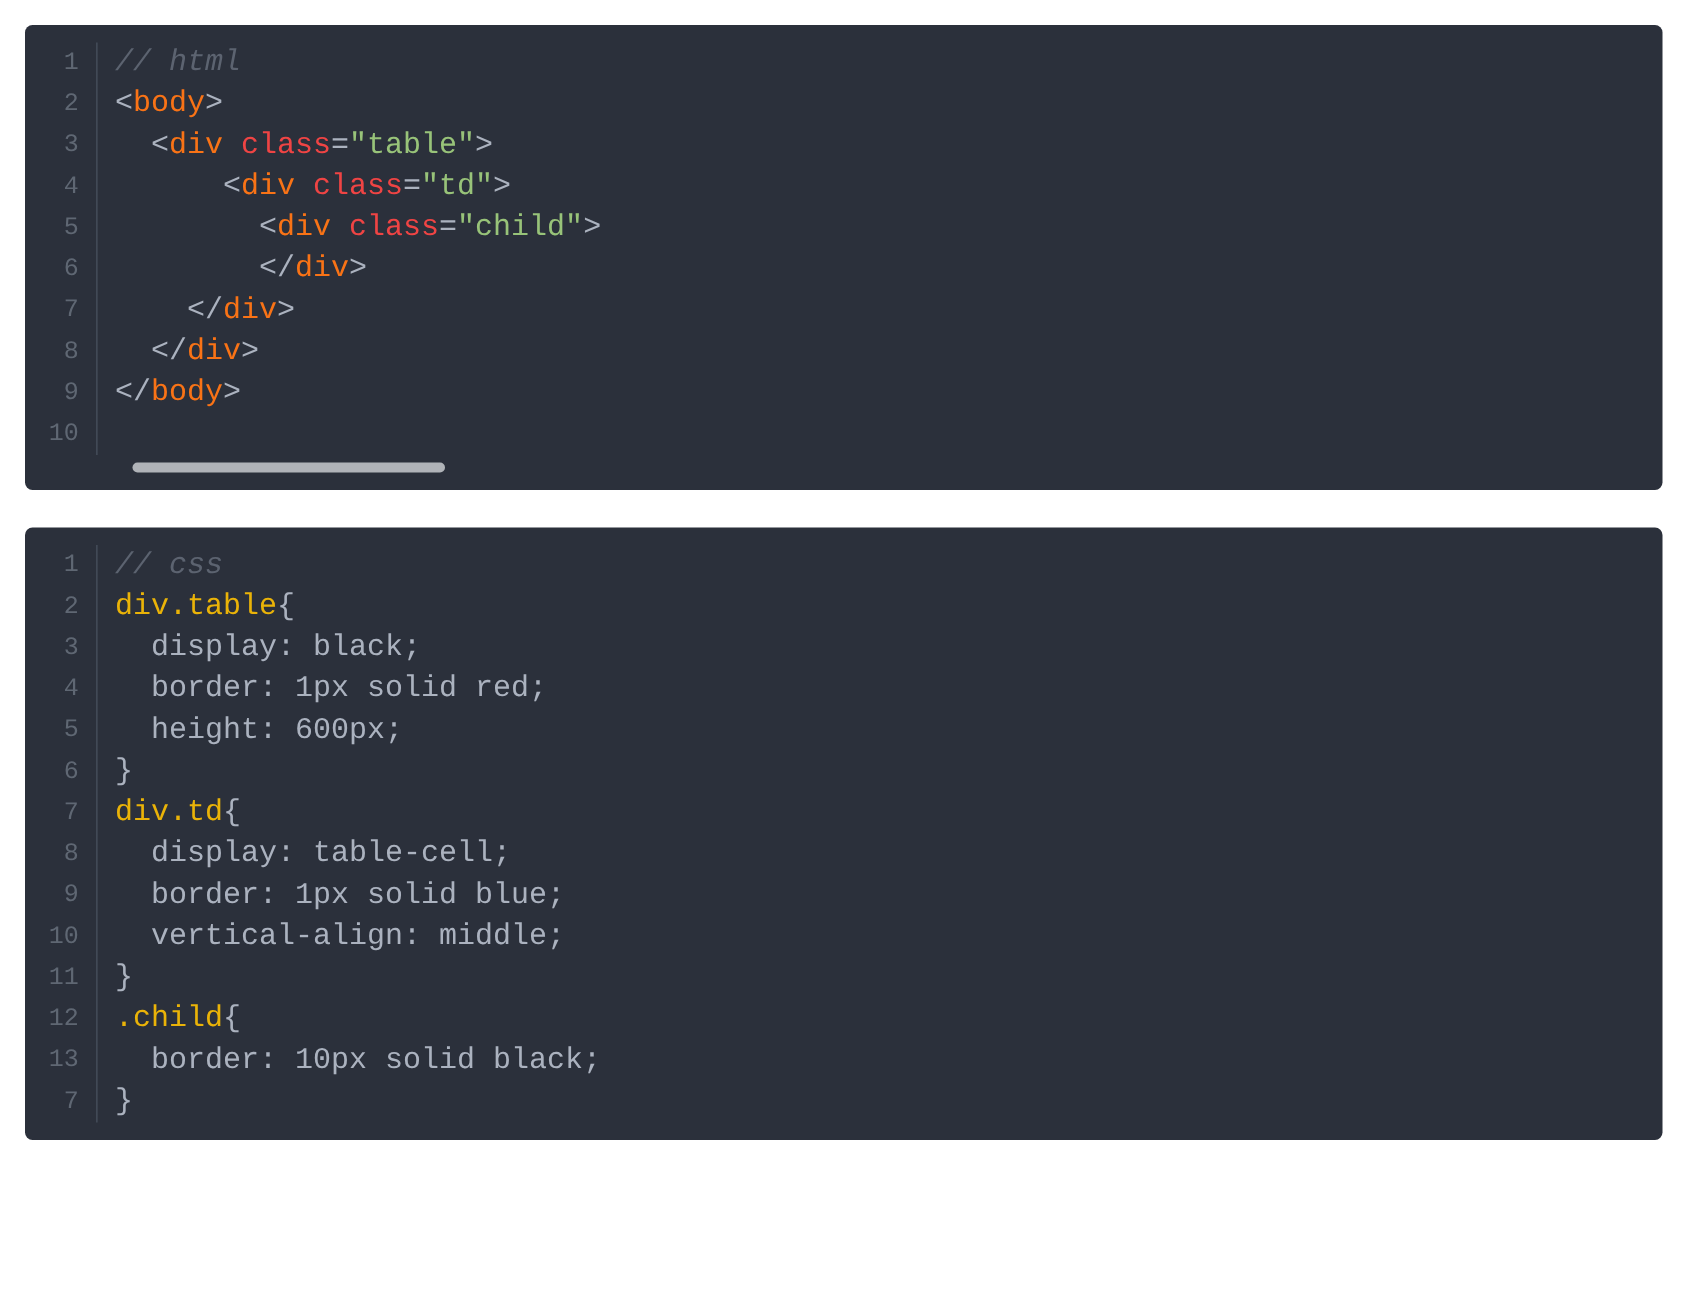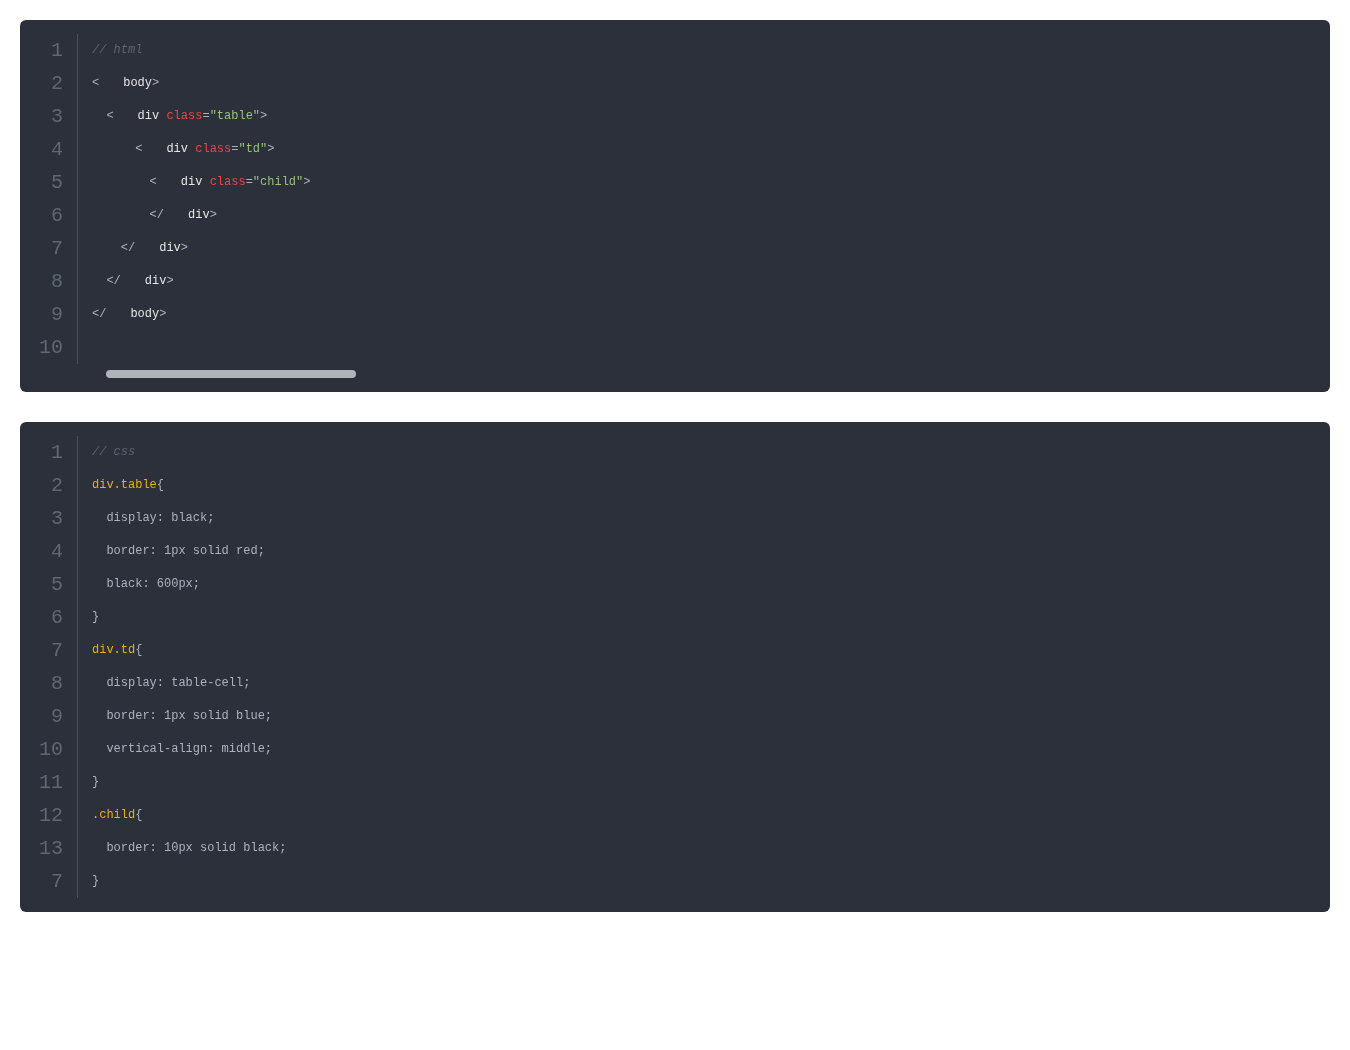--- a/index.html
+++ b/index.html
@@ -32,42 +32,42 @@
     border-right: 1px solid #4a5260;
     user-select: none;
     min-width: 58px;
   }
   .gutter .ln {
     display: block;
   }
   .code-area {
     flex: 1 1 auto;
     padding: 0 0 0 14px;
-    font-size: 12px;
+    font-size: 24px;
     line-height: 33px;
     color: #abb2bf;
     overflow-x: hidden;
     min-width: 0;
     position: relative;
   }
   .code-line {
     white-space: pre;
     display: block;
   }
   .scrollbar {
     height: 8px;
     background: #b0b3b8;
     border-radius: 4px;
     width: 250px;
     margin-left: 14px;
     margin-top: 6px;
   }
   
   .tok-comment { color: #5c6370; font-style: italic; }
-  .tok-tag     { color: #e5e5e5; margin-left: 24px; }
+  .tok-tag     { color: #f97316; }
   .tok-punct   { color: #abb2bf; }
   .tok-attr    { color: #ef4444; }
   .tok-string  { color: #98c379; }
   .tok-text    { color: #abb2bf; }
   .tok-selector{ color: #eab308; }
   .tok-prop    { color: #abb2bf; }
   .tok-brace   { color: #abb2bf; }
 </style>
 </head>
 <body>
@@ -119,21 +119,21 @@
           <span class="ln">11</span>
           <span class="ln">12</span>
           <span class="ln">13</span>
           <span class="ln">7</span>
         </div>
         <div class="code-area">
           <span class="code-line"><span class="tok-comment">// css</span></span>
           <span class="code-line"><span class="tok-selector">div.table</span><span class="tok-brace">{</span></span>
           <span class="code-line"><span class="tok-prop">  display: black;</span></span>
           <span class="code-line"><span class="tok-prop">  border: 1px solid red;</span></span>
-          <span class="code-line"><span class="tok-prop">  black: 600px;</span></span>
+          <span class="code-line"><span class="tok-prop">  height: 600px;</span></span>
           <span class="code-line"><span class="tok-brace">}</span></span>
           <span class="code-line"><span class="tok-selector">div.td</span><span class="tok-brace">{</span></span>
           <span class="code-line"><span class="tok-prop">  display: table-cell;</span></span>
           <span class="code-line"><span class="tok-prop">  border: 1px solid blue;</span></span>
           <span class="code-line"><span class="tok-prop">  vertical-align: middle;</span></span>
           <span class="code-line"><span class="tok-brace">}</span></span>
           <span class="code-line"><span class="tok-selector">.child</span><span class="tok-brace">{</span></span>
           <span class="code-line"><span class="tok-prop">  border: 10px solid black;</span></span>
           <span class="code-line"><span class="tok-brace">}</span></span>
         </div>

